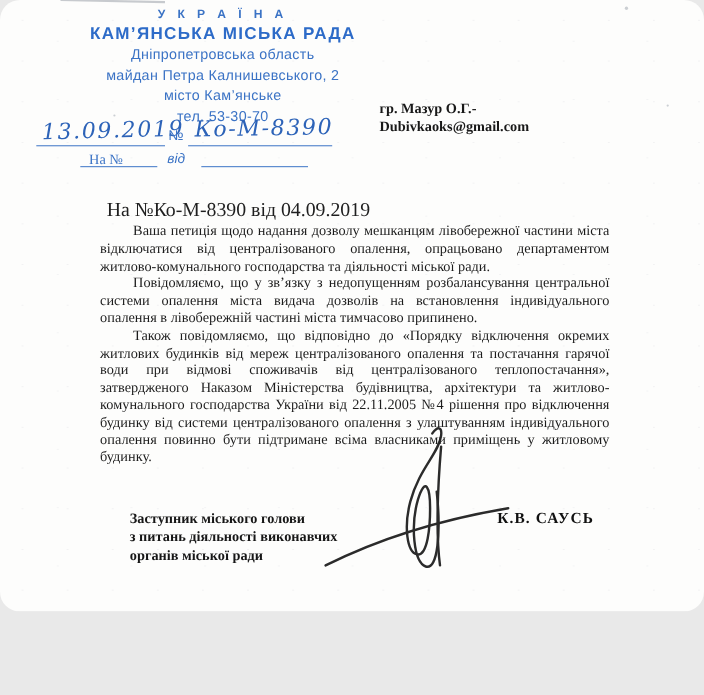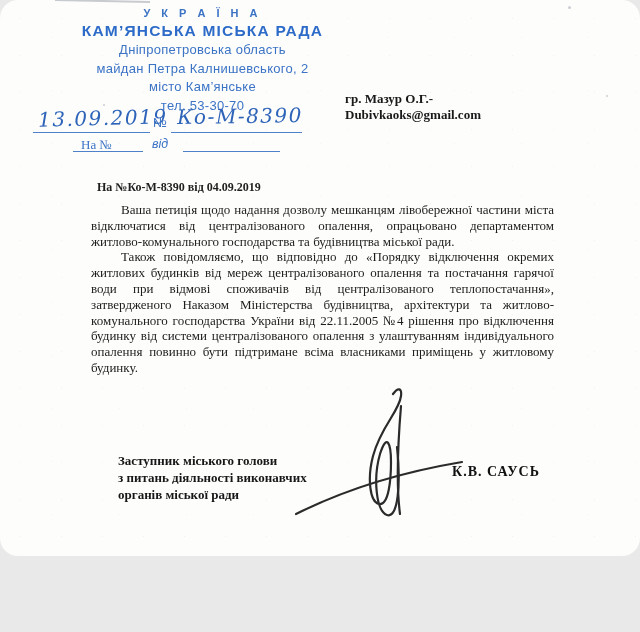--- a/index.html
+++ b/index.html
@@ -52,26 +52,26 @@
   .bl2{left:171px;top:132px;width:131px;}
   .bl3{left:73px;top:151px;width:70px;}
   .bl4{left:183px;top:151px;width:97px;}
   .na-label{position:absolute;left:37px;top:137px;font-family:Liberation Serif, serif;font-size:13px;color:#3b73c5;margin-left:44px;}
   .vid-label{position:absolute;left:152px;top:137px;font-family:"Liberation Sans", sans-serif;font-style:italic;font-size:12.5px;color:#3b73c5;}
 
   
   .addressee{position:absolute;left:345px;top:91px;font-size:13px;font-weight:bold;line-height:16px;color:#191919;}
 
   
-  .reference{position:absolute;left:97px;top:180px;font-size:12px;color:#1f1f1f;font-weight:bold;}
+  .reference{position:absolute;left:97px;top:180px;font-size:18px;color:#1f1f1f;}
   .body-text{position:absolute;left:91px;top:202px;width:463px;font-size:13px;line-height:15.8px;text-align:justify;color:#1c1c1c;}
   .body-text p{margin:0;text-indent:30px;}
 
   
-  .sig-title{position:absolute;left:118px;top:452px;font-size:13px;font-weight:bold;line-height:17px;color:#171717;}
+  .sig-title{position:absolute;left:118px;top:462px;font-size:13px;font-weight:bold;line-height:17px;color:#171717;}
   .sig-name{position:absolute;left:452px;top:464px;font-size:14px;font-weight:bold;letter-spacing:1px;color:#111;}
   .signature-svg{position:absolute;left:288px;top:384px;}
 </style>
 </head>
 <body>
 
 <div class="page">
 
   <div class="artifact-top"></div>
   <div class="speck s1"></div>
@@ -100,21 +100,22 @@
   <div class="bline bl4"></div>
 
   <div class="addressee">
     <div>гр. Мазур О.Г.-</div>
     <div>Dubivkaoks@gmail.com</div>
   </div>
 
   <div class="reference">На №Ко-М-8390 від 04.09.2019</div>
 
   <div class="body-text">
-    <p>Ваша петиція щодо надання дозволу мешканцям лівобережної частини міста відключатися від централізованого опалення, опрацьовано департаментом житлово-комунального господарства та будівництва міської ради.</p>
+    <p>Ваша петиція щодо надання дозволу мешканцям лівобережної частини міста відключатися від централізованого опалення, опрацьовано департаментом житлово-комунального господарства та діяльності міської ради.</p>
+    <p>Повідомляємо, що у зв’язку з недопущенням розбалансування центральної системи опалення міста видача дозволів на встановлення індивідуального опалення в лівобережній частині міста тимчасово припинено.</p>
     <p>Також повідомляємо, що відповідно до «Порядку відключення окремих житлових будинків від мереж централізованого опалення та постачання гарячої води при відмові споживачів від централізованого теплопостачання», затвердженого Наказом Міністерства будівництва, архітектури та житлово-комунального господарства України від 22.11.2005 №4 рішення про відключення будинку від системи централізованого опалення з улаштуванням індивідуального опалення повинно бути підтримане всіма власниками приміщень у житловому будинку.</p>
   </div>
 
   <div class="sig-title">
     <div>Заступник міського голови</div>
     <div>з питань діяльності виконавчих</div>
     <div>органів міської ради</div>
   </div>
 
   <svg class="signature-svg" width="182" height="140" viewBox="0 0 182 140" aria-hidden="true">

